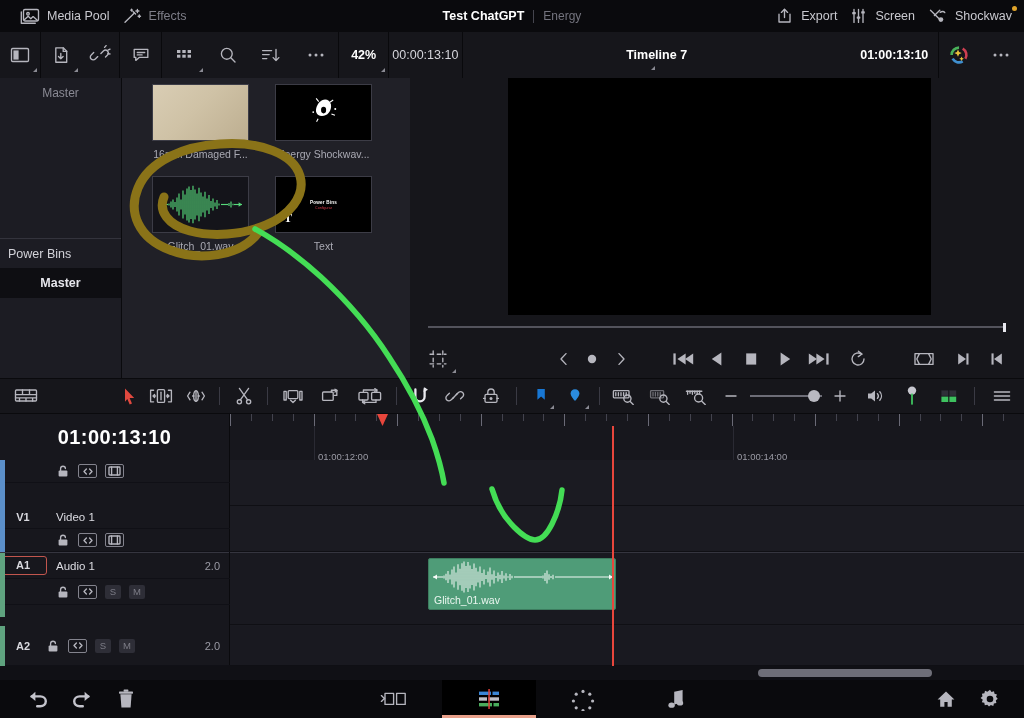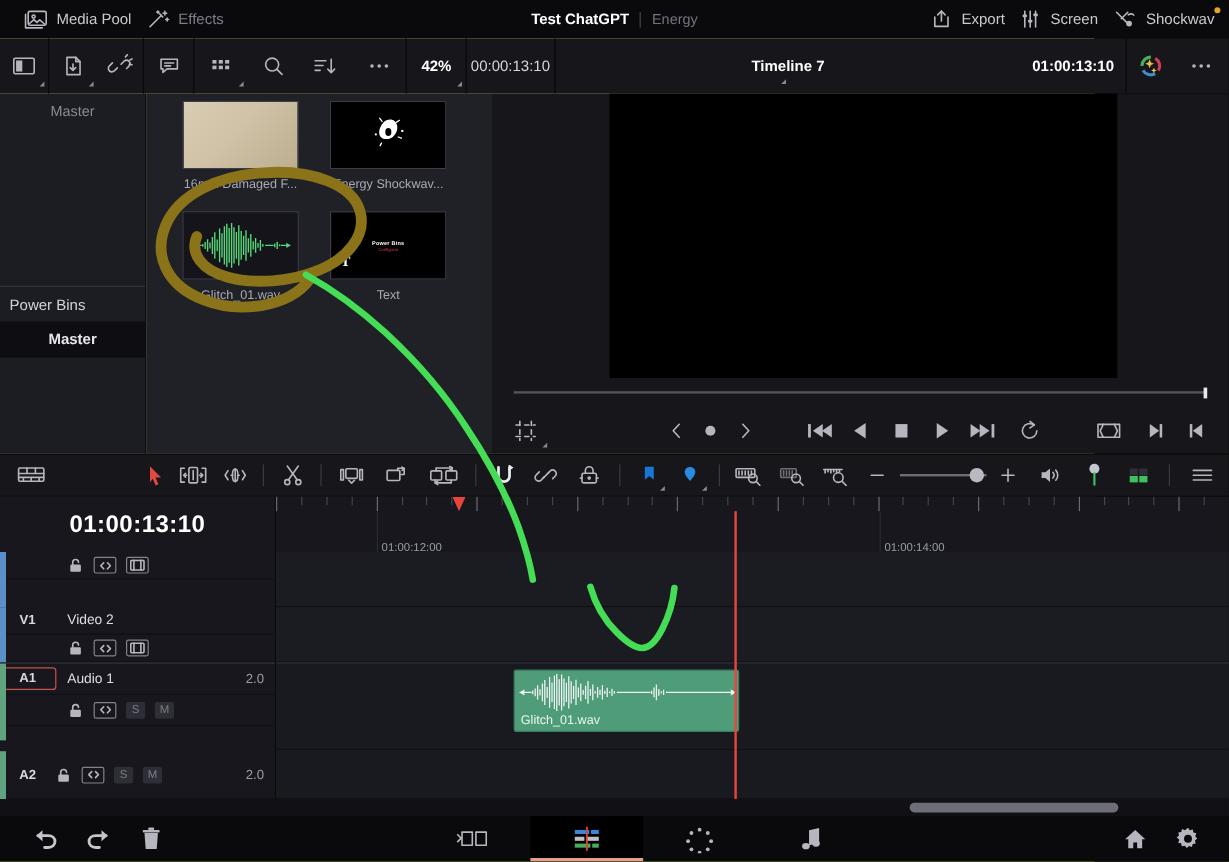--- a/index.html
+++ b/index.html
@@ -760,21 +760,21 @@
               </svg>
             </span>
           </div>
         </div>
       </div>
 
       <div class="trk-row" style="top:46px;height:46px">
         <span class="strip" style="background:#5b8fc9"></span>
         <div class="trk-name-row">
           <span class="tnum">V1</span>
-          <span class="tlabel">Video 2</span>
+          <span class="tlabel">Video 1</span>
         </div>
         <div class="trk-ctl-row">
           <div class="ctlgrp">
             <span>
               <svg width="14" height="14" viewBox="0 0 14 14">
                 <rect class="ic-f" x="2.6" y="6.4" width="8.8" height="6" rx="1"></rect>
                 <path class="ic" d="M4.6 6.4V4.6a2.4 2.4 0 0 1 4.8 0"></path>
               </svg>
             </span>
             <span class="sqbtn">

